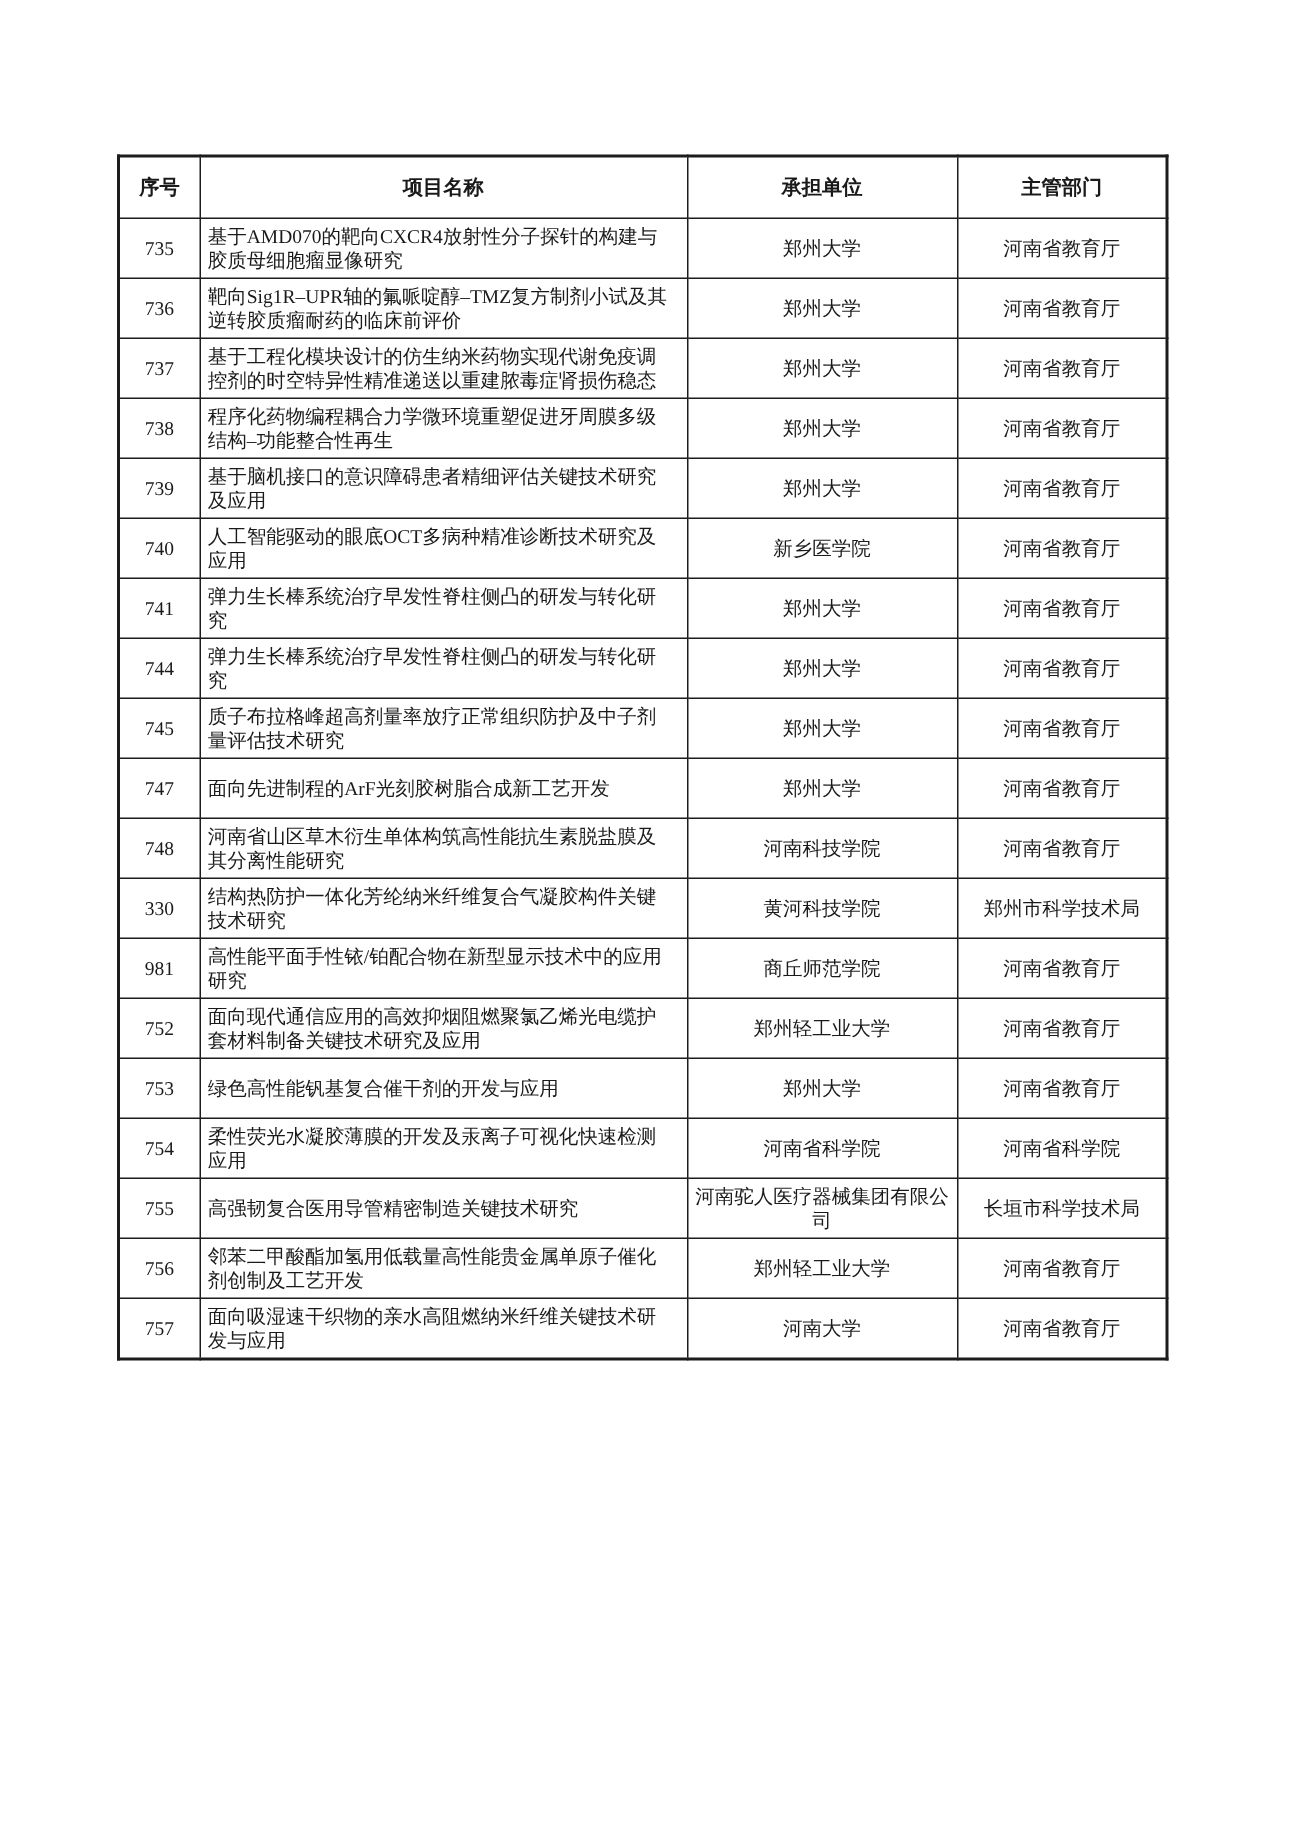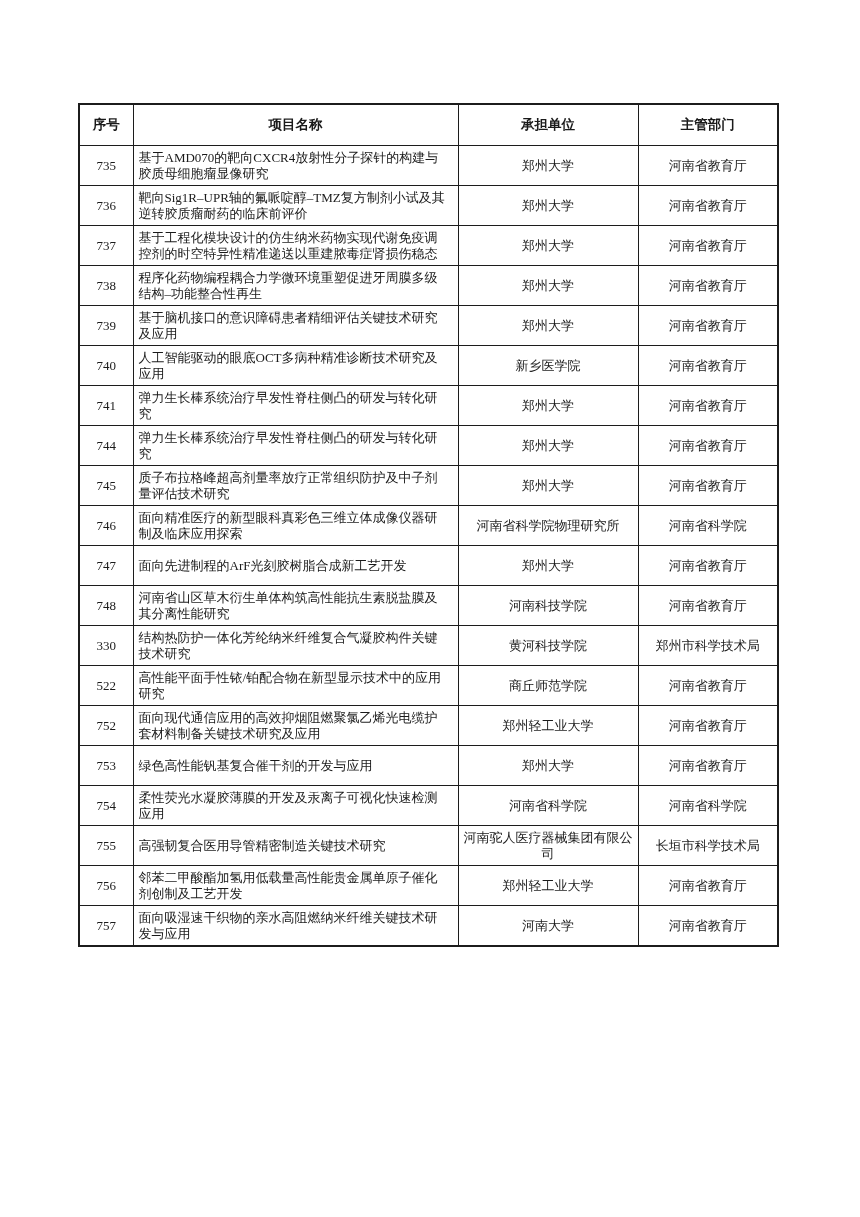--- a/index.html
+++ b/index.html
@@ -136,26 +136,20 @@
     <td class="c-dept">河南省教育厅</td>
   </tr>
 
   <tr>
     <td class="c-no">745</td>
     <td class="c-name">质子布拉格峰超高剂量率放疗正常组织防护及中子剂量评估技术研究</td>
     <td class="c-unit">郑州大学</td>
     <td class="c-dept">河南省教育厅</td>
   </tr>
 
-  <tr>
-    <td class="c-no">746</td>
-    <td class="c-name">面向精准医疗的新型眼科真彩色三维立体成像仪器研制及临床应用探索</td>
-    <td class="c-unit">河南省科学院物理研究所</td>
-    <td class="c-dept">河南省科学院</td>
-  </tr>
 
   <tr>
     <td class="c-no">747</td>
     <td class="c-name">面向先进制程的ArF光刻胶树脂合成新工艺开发</td>
     <td class="c-unit">郑州大学</td>
     <td class="c-dept">河南省教育厅</td>
   </tr>
 
   <tr>
     <td class="c-no">748</td>
@@ -166,21 +160,21 @@
 
   <tr>
     <td class="c-no">330</td>
     <td class="c-name">结构热防护一体化芳纶纳米纤维复合气凝胶构件关键技术研究</td>
     <td class="c-unit">黄河科技学院</td>
     <td class="c-dept">郑州市科学技术局</td>
   </tr>
 
 
   <tr>
-    <td class="c-no">522</td>
+    <td class="c-no">981</td>
     <td class="c-name">高性能平面手性铱/铂配合物在新型显示技术中的应用研究</td>
     <td class="c-unit">商丘师范学院</td>
     <td class="c-dept">河南省教育厅</td>
   </tr>
 
   <tr>
     <td class="c-no">752</td>
     <td class="c-name">面向现代通信应用的高效抑烟阻燃聚氯乙烯光电缆护套材料制备关键技术研究及应用</td>
     <td class="c-unit">郑州轻工业大学</td>
     <td class="c-dept">河南省教育厅</td>

